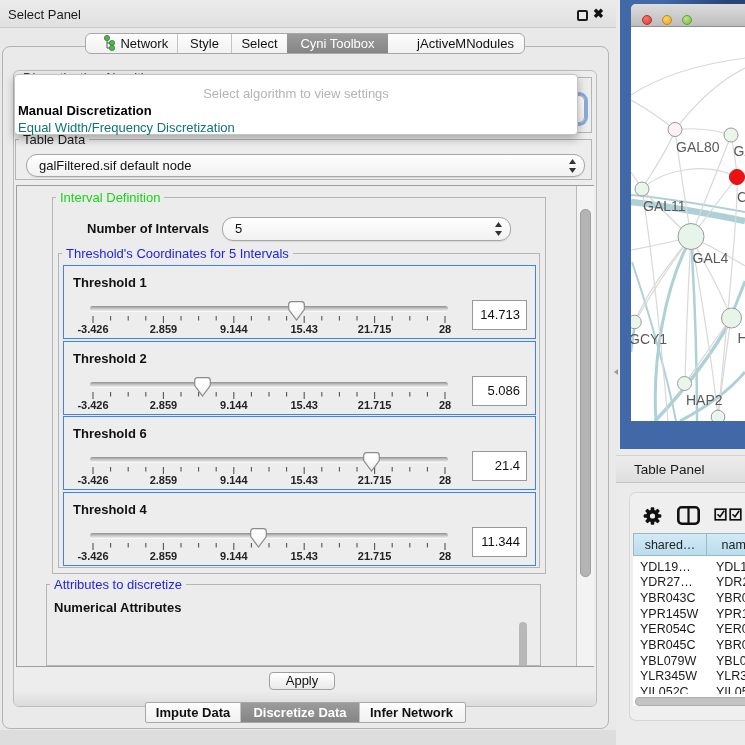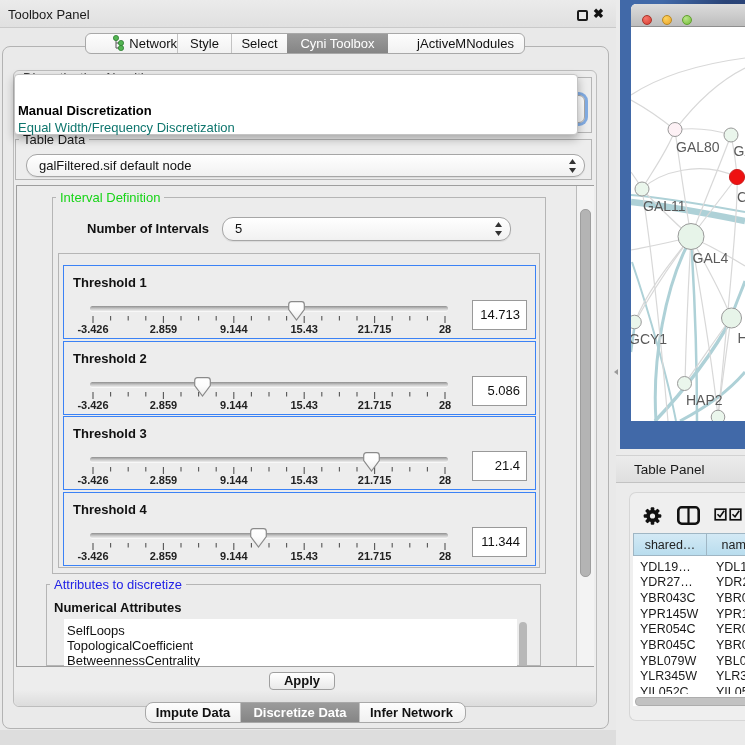--- a/index.html
+++ b/index.html
@@ -20,21 +20,21 @@
   .seg.sel{background:linear-gradient(#9b9b9b,#858585);color:#fff;}
   .row{position:absolute;left:0;width:200px;font-size:12.5px;color:#1a1a1a;}
 </style>
 </head>
 <body>
 <div id="root">
 
   <div class="abs" style="left:0;top:0;width:616px;height:745px;background:#e9e9e9;"></div>
 
   <div class="abs" style="left:0;top:0;width:616px;height:27px;background:linear-gradient(#ebebeb,#e0e0e0);border-bottom:1px solid #c9c9c9;"></div>
-  <div class="abs" style="left:8px;top:7px;font-size:13px;color:#1a1a1a;">Toolbox Panel</div>
+  <div class="abs" style="left:8px;top:7px;font-size:13px;color:#1a1a1a;">Select Panel</div>
   <div class="abs" style="left:577px;top:10px;width:7px;height:7px;border:2px solid #1a1a1a;border-radius:2px;background:#e8e8e8;"></div>
   <div class="abs" style="left:593px;top:6px;font-size:13px;font-weight:bold;color:#111;">✖</div>
 
   <div class="abs" style="left:2px;top:46px;width:607px;height:683px;border:1px solid #b3b3b3;border-radius:8px;background:#eaeaea;box-sizing:border-box;"></div>
 
   <div class="abs" style="left:13px;top:70px;width:584px;height:637px;border:1px solid #bdbdbd;border-radius:6px;background:#ededed;box-sizing:border-box;"></div>
 
   <div class="abs" style="left:15px;top:77px;width:577px;height:56px;border:1px solid #b5b5b5;box-sizing:border-box;"></div>
   <div class="grouplabel" style="left:19px;top:71px;background:#ededed;color:#3a3a3a;">Discretization Algorithm</div>
   <div class="abs" style="left:26px;top:95px;width:557px;height:26px;border:1px solid #a6a6a6;border-radius:6px;background:linear-gradient(#ffffff,#f0f0f0);box-shadow:0 0 0 3px rgba(94,150,222,0.75);"></div>
@@ -60,20 +60,21 @@
   <div class="abs" style="left:87px;top:221px;font-size:13px;font-weight:bold;color:#111;">Number of Intervals</div>
   <div class="combo" style="left:222px;top:217px;width:287px;height:22px;">
     <div class="ctext" style="line-height:22px;">5</div>
     <svg class="arrows" viewBox="0 0 9 14">
         <path d="M4.5 0 L8 5 L1 5 Z" fill="#333"></path>
         <path d="M4.5 14 L8 9 L1 9 Z" fill="#333"></path>
       </svg>
   </div>
 
   <div class="abs" style="left:58px;top:253px;width:482px;height:315px;border:1px solid #b5b5b5;box-sizing:border-box;"></div>
+  <div class="grouplabel" style="left:62px;top:247px;color:#2222e6;">Threshold's Coordinates for 5 Intervals</div>
 
   <div class="tbox" style="top:265px;">
     <div class="tlabel">Threshold 1</div>
     <div class="track"></div>
     <svg style="position:absolute;left:0;top:0;" width="471" height="72" viewBox="0 0 471 72">
         <line x1="29.0" y1="50" x2="29.0" y2="57.0" stroke="#555" stroke-width="1.1"></line>
         <line x1="46.6" y1="50" x2="46.6" y2="54.5" stroke="#555" stroke-width="1.1"></line>
         <line x1="64.2" y1="50" x2="64.2" y2="54.5" stroke="#555" stroke-width="1.1"></line>
         <line x1="81.8" y1="50" x2="81.8" y2="54.5" stroke="#555" stroke-width="1.1"></line>
         <line x1="99.4" y1="50" x2="99.4" y2="57.0" stroke="#555" stroke-width="1.1"></line>
@@ -154,21 +155,21 @@
         <span style="left:29.0px;">-3.426</span>
         <span style="left:99.4px;">2.859</span>
         <span style="left:169.8px;">9.144</span>
         <span style="left:240.2px;">15.43</span>
         <span style="left:310.6px;">21.715</span>
         <span style="left:381.0px;">28</span>
       </div>
     <div class="vbox">5.086</div>
   </div>
   <div class="tbox" style="top:416px;">
-    <div class="tlabel">Threshold 3</div>
+    <div class="tlabel">Threshold 6</div>
     <div class="track"></div>
     <svg style="position:absolute;left:0;top:0;" width="471" height="72" viewBox="0 0 471 72">
         <line x1="29.0" y1="50" x2="29.0" y2="57.0" stroke="#555" stroke-width="1.1"></line>
         <line x1="46.6" y1="50" x2="46.6" y2="54.5" stroke="#555" stroke-width="1.1"></line>
         <line x1="64.2" y1="50" x2="64.2" y2="54.5" stroke="#555" stroke-width="1.1"></line>
         <line x1="81.8" y1="50" x2="81.8" y2="54.5" stroke="#555" stroke-width="1.1"></line>
         <line x1="99.4" y1="50" x2="99.4" y2="57.0" stroke="#555" stroke-width="1.1"></line>
         <line x1="117.0" y1="50" x2="117.0" y2="54.5" stroke="#555" stroke-width="1.1"></line>
         <line x1="134.6" y1="50" x2="134.6" y2="54.5" stroke="#555" stroke-width="1.1"></line>
         <line x1="152.2" y1="50" x2="152.2" y2="54.5" stroke="#555" stroke-width="1.1"></line>
@@ -249,50 +250,46 @@
         <span style="left:240.2px;">15.43</span>
         <span style="left:310.6px;">21.715</span>
         <span style="left:381.0px;">28</span>
       </div>
     <div class="vbox">11.344</div>
   </div>
 
   <div class="abs" style="left:46px;top:584px;width:495px;height:82px;border:1px solid #b5b5b5;box-sizing:border-box;"></div>
   <div class="grouplabel" style="left:50px;top:578px;color:#2222e6;">Attributes to discretize</div>
   <div class="abs" style="left:54px;top:600px;font-size:13px;font-weight:bold;color:#111;">Numerical Attributes</div>
-  <div class="abs" style="left:64px;top:619px;width:453px;height:47px;background:#ffffff;overflow:hidden;">
-    <div style="position:absolute;left:3px;top:4px;font-size:13px;color:#111;">SelfLoops</div>
-    <div style="position:absolute;left:3px;top:19px;font-size:13px;color:#111;">TopologicalCoefficient</div>
-    <div style="position:absolute;left:3px;top:34px;font-size:13px;color:#111;">BetweennessCentrality</div>
-  </div>
   <div class="abs" style="left:519px;top:622px;width:8px;height:43px;background:#b8b8b8;border-radius:4px 4px 0 0;"></div>
 
   <div class="abs" style="left:14px;top:690px;width:582px;height:16px;background:linear-gradient(#ededed,#dcdcdc);border-radius:0 0 6px 6px;"></div>
-  <div class="abs" style="left:269px;top:672px;width:66px;height:18px;border:1px solid #9f9f9f;border-radius:4px;background:linear-gradient(#ffffff,#e9e9e9);box-sizing:border-box;text-align:center;font-size:13px;font-weight:bold;color:#111;line-height:16px;">Apply</div>
-
-  <div class="abs" style="left:145px;top:702px;width:321px;height:21px;border:1px solid #a8a8a8;border-radius:8px;background:linear-gradient(#fdfdfd,#f0f0f0);box-sizing:border-box;overflow:hidden;white-space:nowrap;">
+  <div class="abs" style="left:269px;top:672px;width:66px;height:18px;border:1px solid #9f9f9f;border-radius:4px;background:linear-gradient(#ffffff,#e9e9e9);box-sizing:border-box;text-align:center;font-size:13px;font-weight:normal;color:#111;line-height:16px;">Apply</div>
+
+  <div class="abs" style="left:145px;top:702px;width:321px;height:21px;border:1px solid #a8a8a8;border-radius:2px;background:linear-gradient(#fdfdfd,#f0f0f0);box-sizing:border-box;overflow:hidden;white-space:nowrap;">
     <div class="seg" style="width:95px;line-height:19px;border-right:1px solid #c3c3c3;font-weight:bold;">Impute Data</div><div class="seg sel" style="width:118px;line-height:19px;font-weight:bold;">Discretize Data</div><div class="seg" style="width:104px;line-height:19px;border-left:1px solid #c3c3c3;font-weight:bold;">Infer Network</div>
   </div>
 
   <div class="abs" style="left:0;top:730px;width:616px;height:15px;background:#dddddd;"></div>
 
   <div class="abs" style="left:85px;top:33px;width:440px;height:21px;border:1px solid #a8a8a8;border-radius:6px;background:linear-gradient(#fdfdfd,#f1f1f1);box-sizing:border-box;overflow:hidden;white-space:nowrap;">
-    <div class="seg" style="width:92px;line-height:19px;border-right:1px solid #c3c3c3;text-align:right;padding-left:9px;box-sizing:border-box;">
+    <div class="seg" style="width:92px;line-height:19px;border-right:1px solid #c3c3c3;text-align:center;padding-left:9px;box-sizing:border-box;">
       <svg style="vertical-align:-3px;margin-right:2px;" width="11" height="16" viewBox="0 0 11 16">
           <line x1="3" y1="3" x2="3" y2="13" stroke="#7a7a7a" stroke-width="1.3"></line>
           <line x1="3" y1="8" x2="7" y2="8" stroke="#7a7a7a" stroke-width="1.3"></line>
           <line x1="3" y1="13" x2="7" y2="13" stroke="#7a7a7a" stroke-width="1.3"></line>
           <circle cx="3" cy="3" r="2.6" fill="#53b552" stroke="#2e7d32" stroke-width="0.8"></circle>
           <circle cx="8" cy="8" r="2.6" fill="#53b552" stroke="#2e7d32" stroke-width="0.8"></circle>
           <circle cx="8" cy="13" r="2.6" fill="#53b552" stroke="#2e7d32" stroke-width="0.8"></circle>
         </svg>
       Network</div><div class="seg" style="width:54px;line-height:19px;border-right:1px solid #c3c3c3;">Style</div><div class="seg" style="width:55px;line-height:19px;">Select</div><div class="seg sel" style="width:101px;line-height:19px;">Cyni Toolbox</div><div class="seg" style="width:135px;line-height:19px;margin-left:10px;">jActiveMNodules</div>
   </div>
 
   <div class="abs" style="left:14px;top:74px;width:564px;height:61px;background:#ffffff;border:1px solid #c4c4c4;border-radius:4px;box-shadow:0 4px 10px rgba(0,0,0,0.3);box-sizing:border-box;">
+    <div style="position:absolute;left:0;top:11px;width:100%;text-align:center;font-size:13px;color:#b4b4b4;">Select algorithm to view settings</div>
     <div style="position:absolute;left:3px;top:28px;font-size:13px;font-weight:bold;color:#000;">Manual Discretization</div>
     <div style="position:absolute;left:3px;top:45px;font-size:13px;color:#0f766e;">Equal Width/Frequency Discretization</div>
   </div>
 
   <div class="abs" style="left:616px;top:0;width:129px;height:745px;background:#ebebeb;"></div>
   <div class="abs" style="left:620px;top:0;width:125px;height:449px;background:#4169a8;"></div>
 
   <div class="abs" style="left:620px;top:0;width:125px;height:60px;background:linear-gradient(105deg,rgba(0,0,0,0) 30%,rgba(0,0,30,0.35) 75%);"></div>
 
   <div class="abs" style="left:631px;top:4px;width:114px;height:417px;background:#fff;border-radius:5px 0 0 0;overflow:hidden;">

